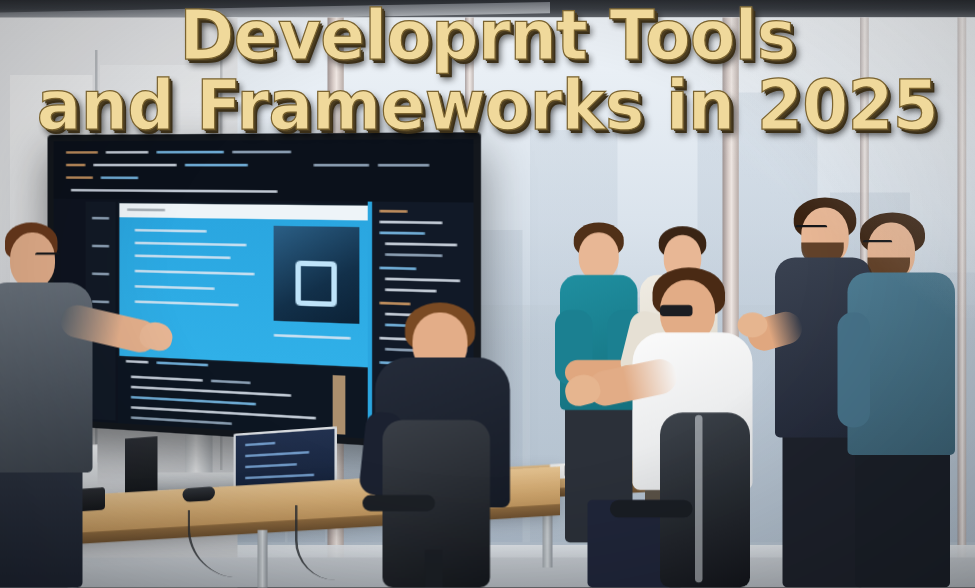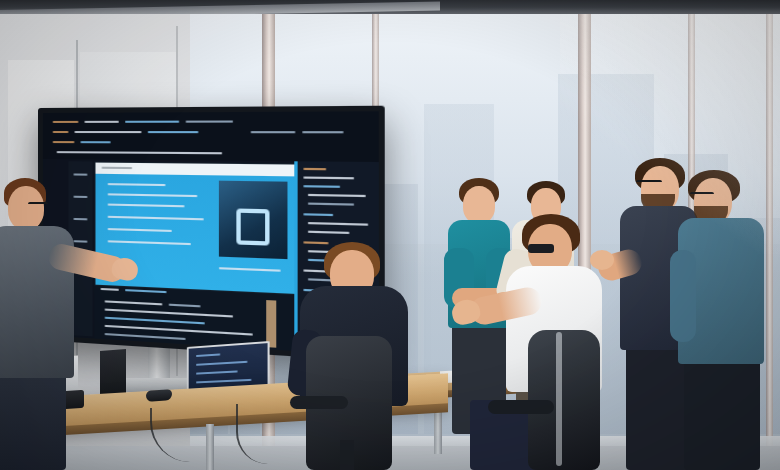--- a/index.html
+++ b/index.html
@@ -442,14 +442,18 @@
     <div class="layer glasses" id="p1-glass"></div>
     <div class="layer leg" id="p1-legs"></div>
     <div class="layer torso" id="p1-torso"></div>
     <div class="layer arm" id="p1-arm"></div>
     <div class="layer" id="p1-hand"></div>
   </div>
 
   <div class="layer" id="glare"></div>
   <div class="layer vignette"></div>
 
+  <div id="title">
+    <span class="line" id="title-line-1">Developrnt Tools</span>
+    <span class="line" id="title-line-2">and Frameworks in 2025</span>
+  </div>
 
 </div>
 
 </body></html>

